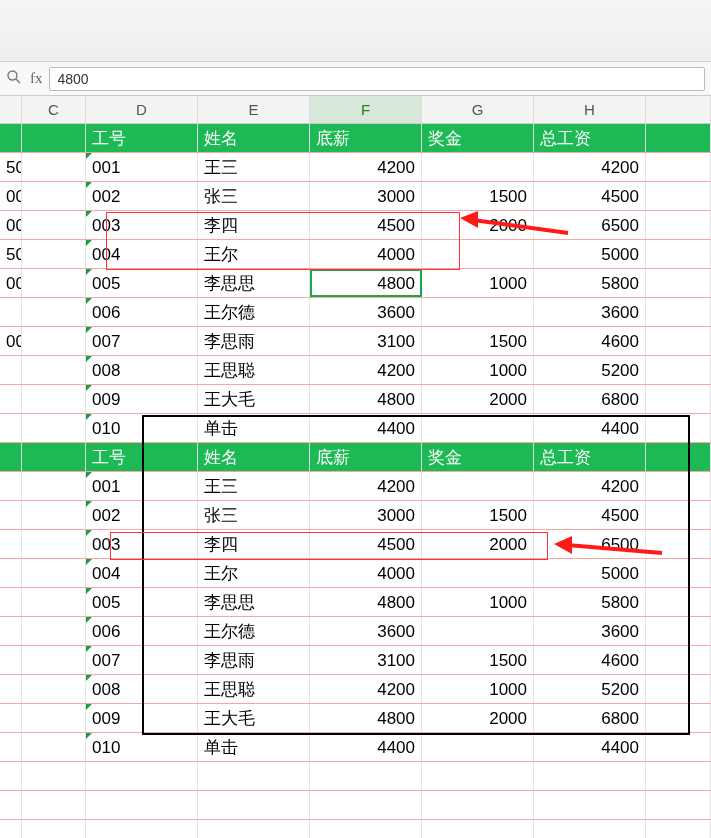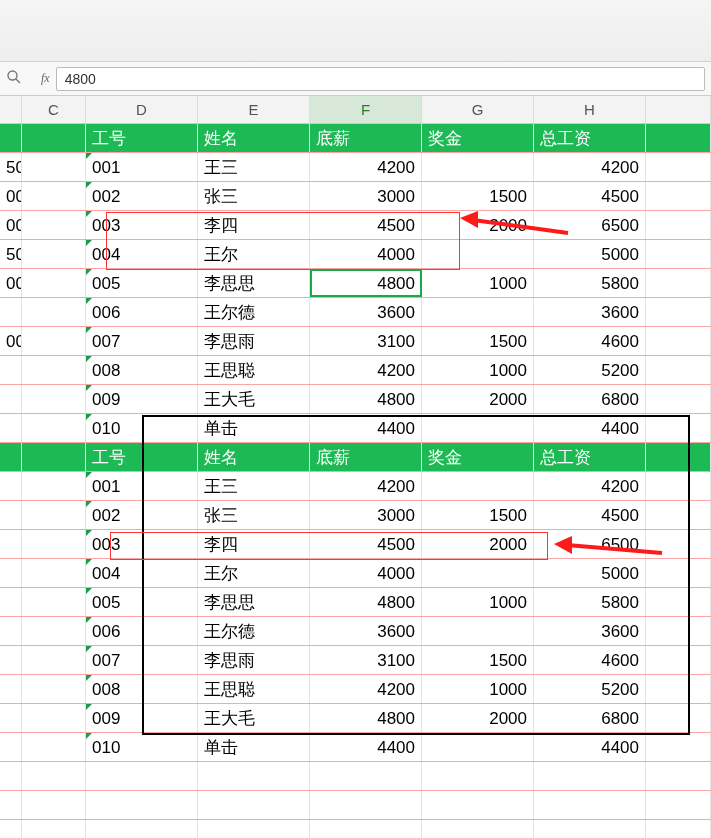--- a/index.html
+++ b/index.html
@@ -18,21 +18,21 @@
   display: flex;
   align-items: center;
   height: 34px;
   background: #f8f8f8;
   border-bottom: 1px solid #ccc;
   padding: 0 6px;
   gap: 6px;
 }
 .formula-bar .find-icon svg,
 .formula-bar .fx-icon { color: #666; }
-.fx-icon { font-style: italic; font-family: Georgia, serif; font-size: 12px; margin-left:13px; }
+.fx-icon { font-family: Georgia, serif; font-size: 15px; margin-left:2px; }
 .formula-input {
   flex: 1;
   height: 24px;
   border: 1px solid #bbb;
   background: #fff;
   padding: 0 8px;
   font-size: 14px;
   color: #333;
   border-radius: 2px;
 }

